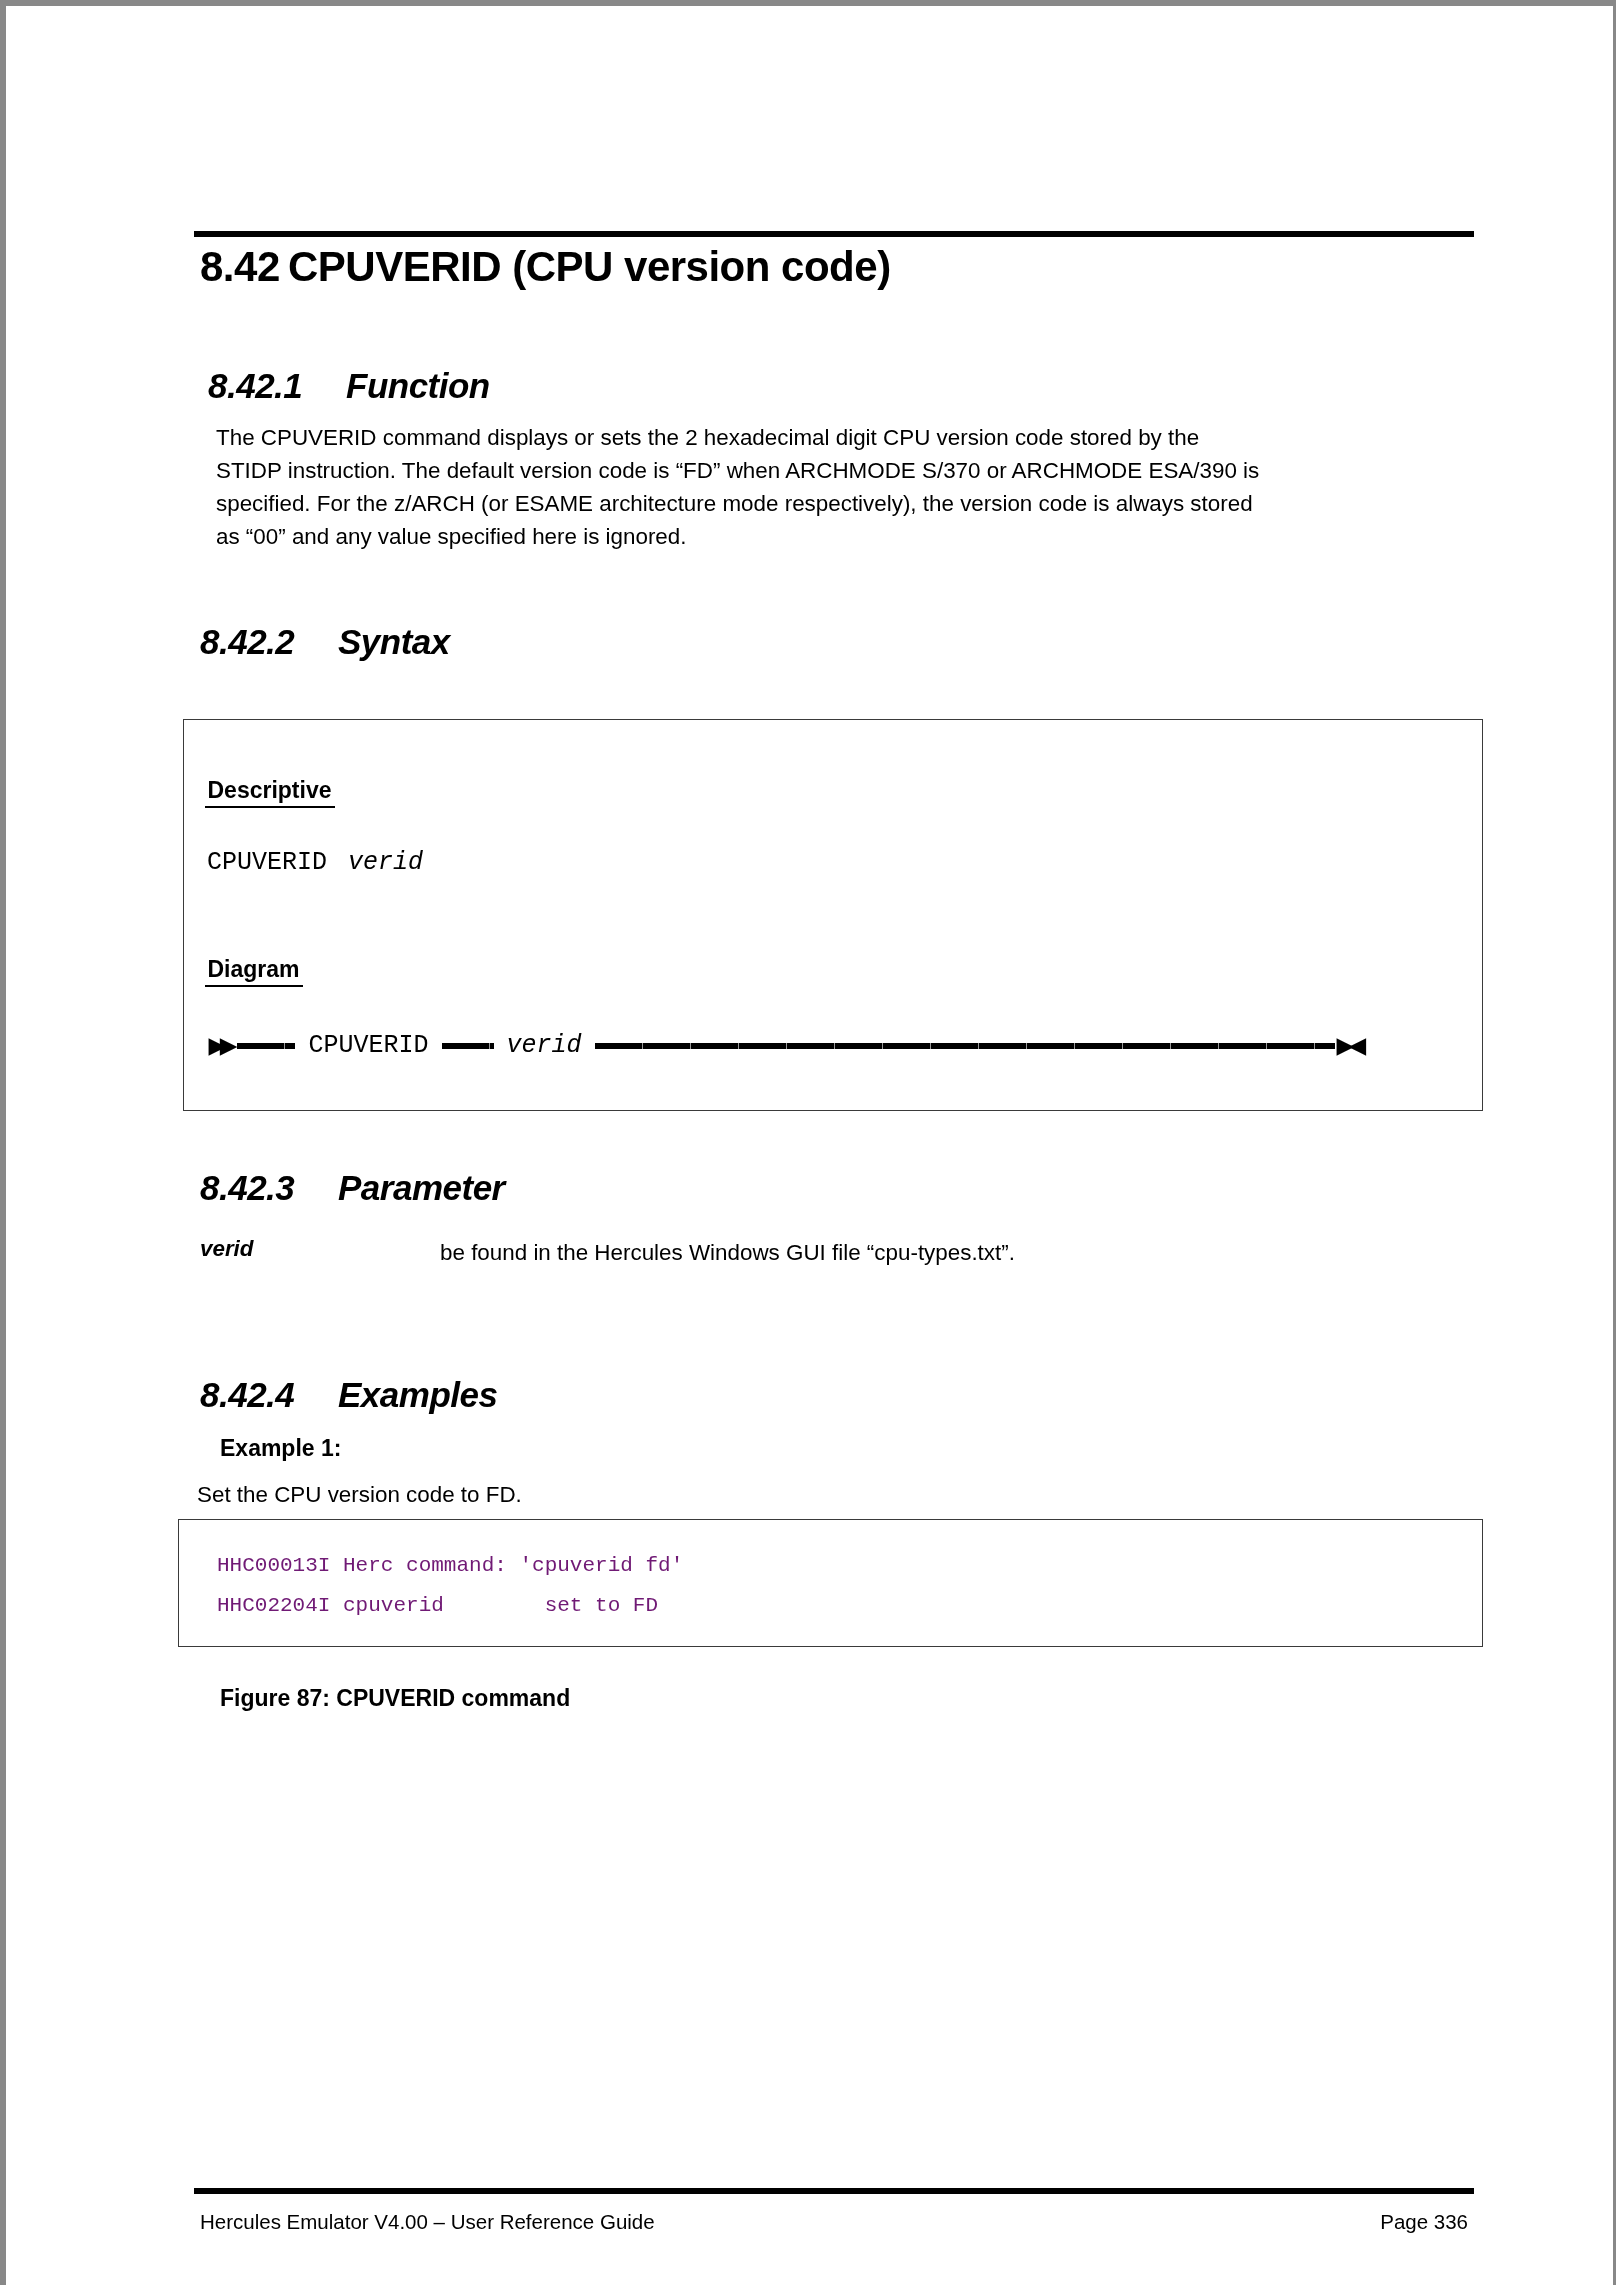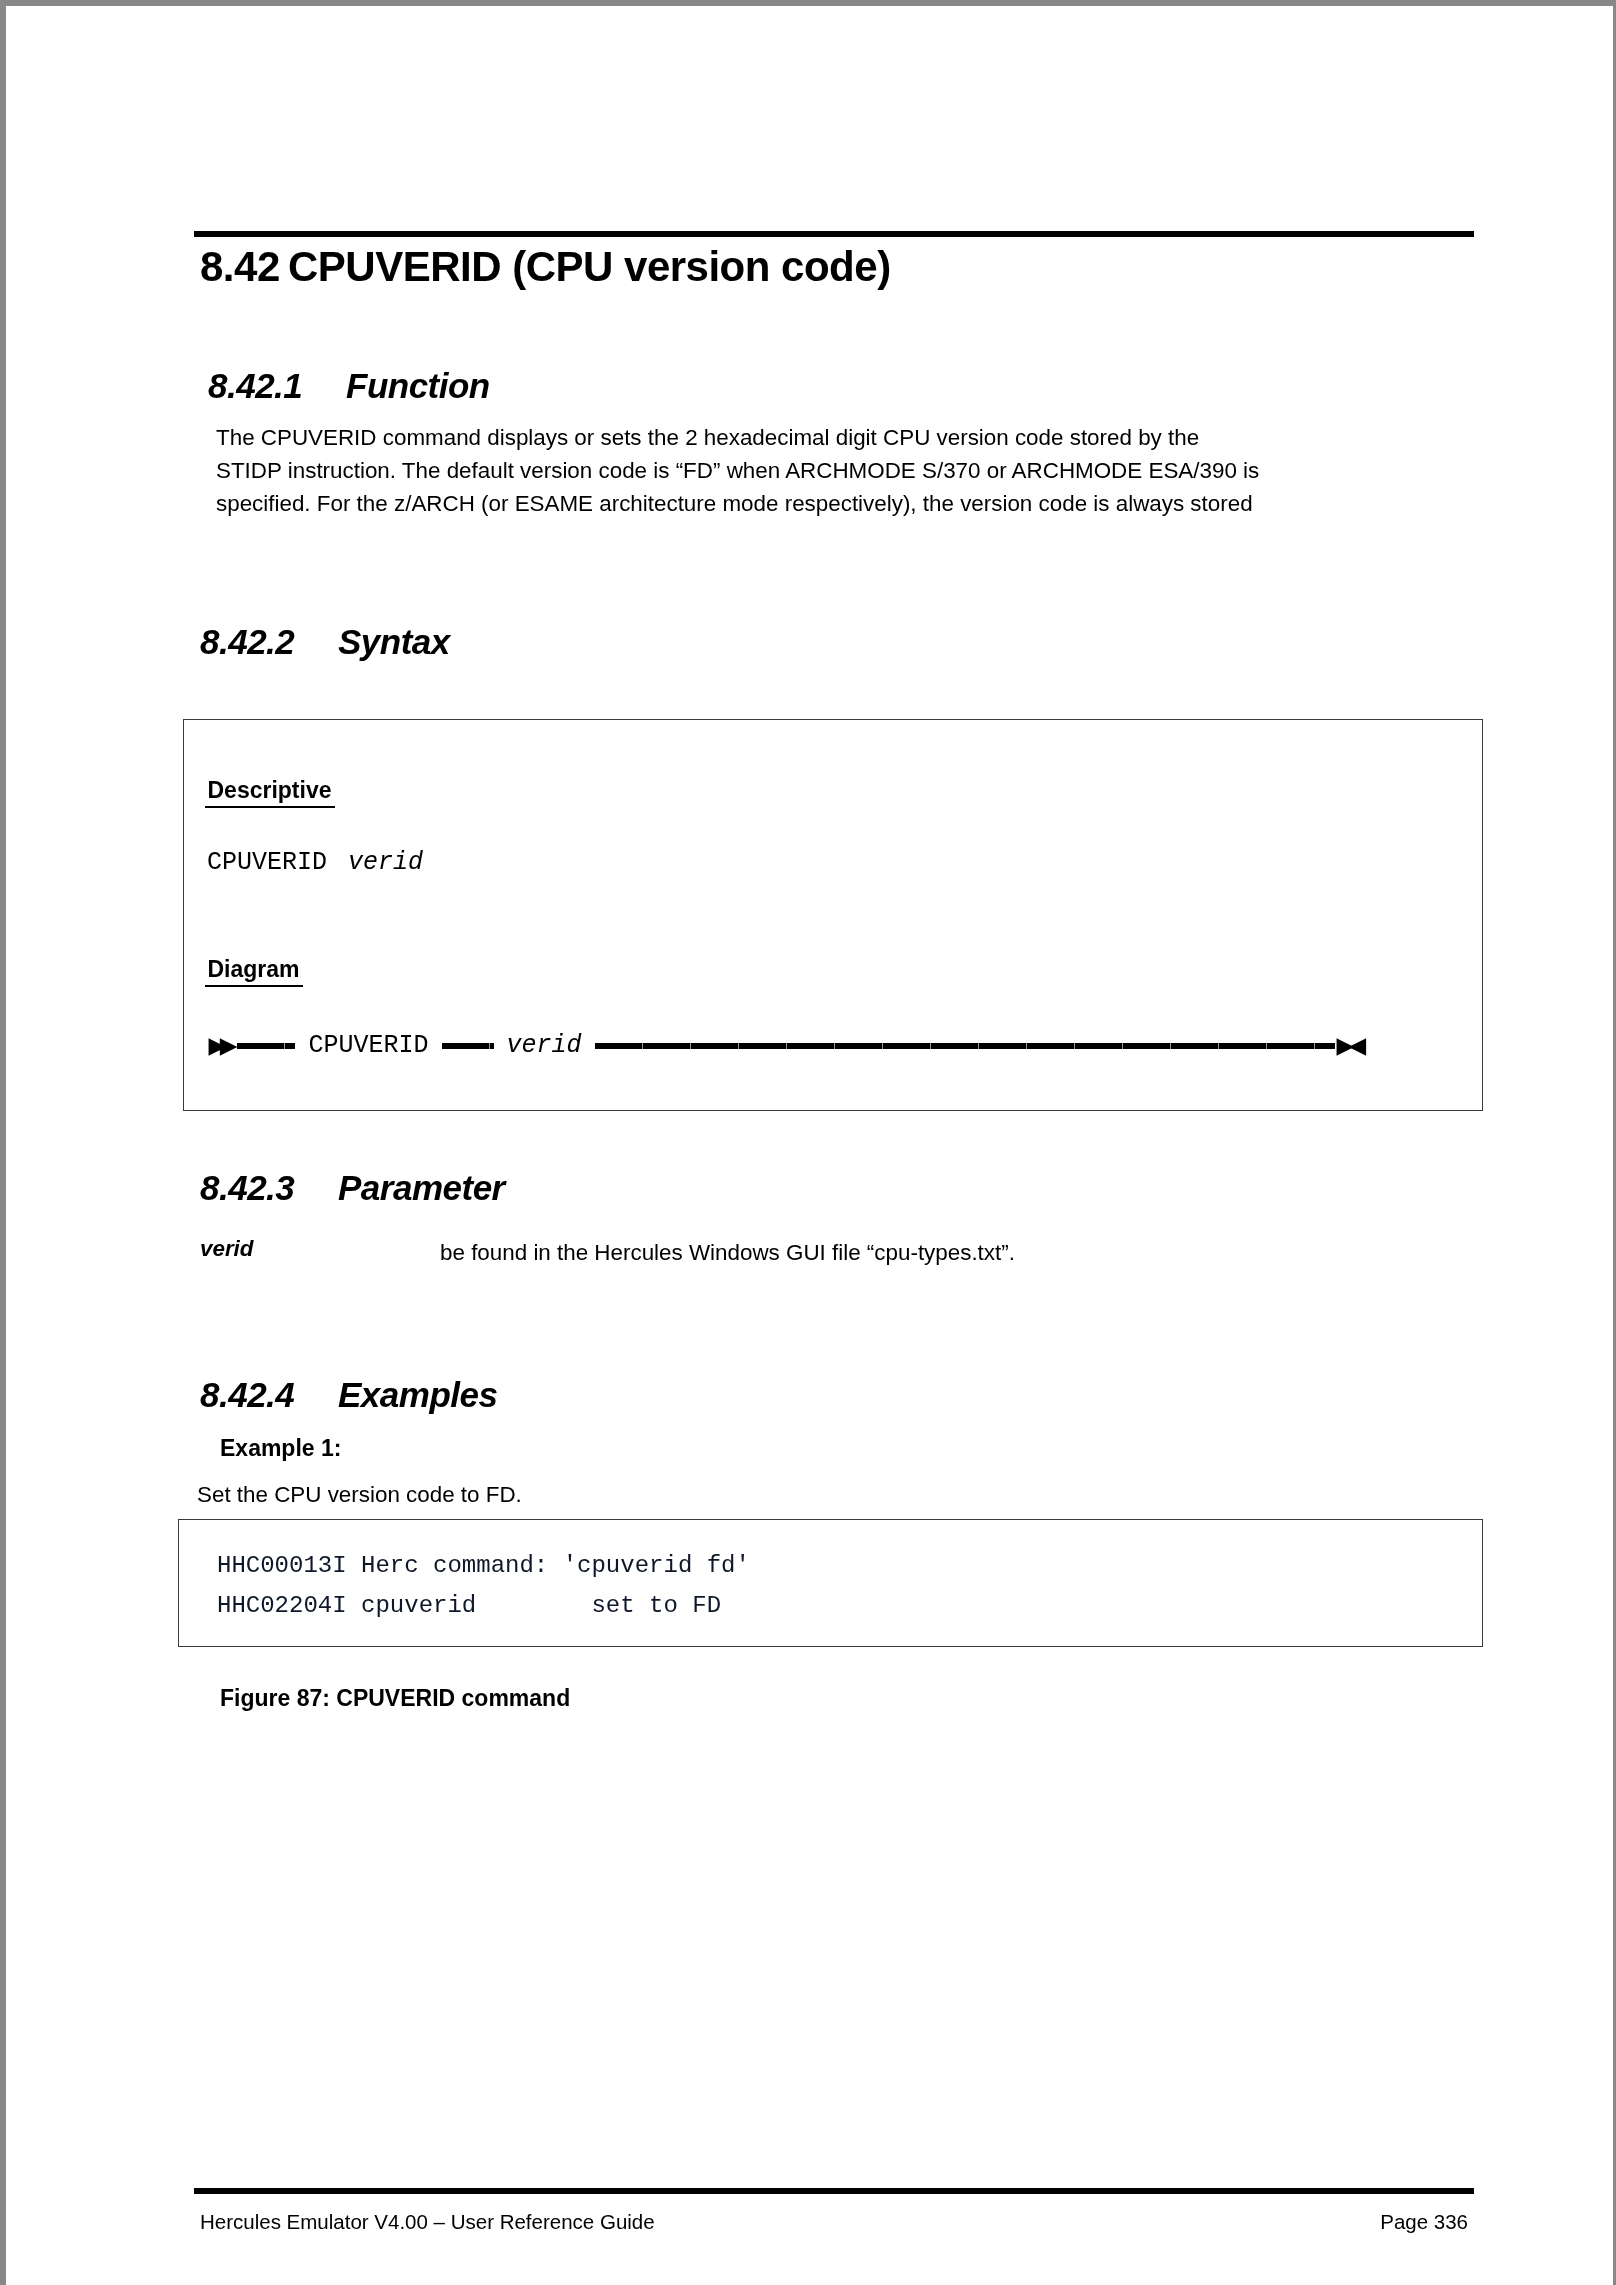--- a/index.html
+++ b/index.html
@@ -54,21 +54,21 @@
 
   
   .param-term { top:1227px; left:191px; font-size:22.4px; font-weight:bold; font-style:italic; }
   .param-def  { top:1227px; left:428px; width:932px; }
 
   
   .bold-label { font-size:23px; font-weight:bold;margin-left:23px; }
   .example-label { top:1426px; left:188px; }
   .example-desc  { top:1473px; left:188px; font-size:22.4px; }
   .console-box { top:1513px; left:172px; width:1305px; height:128px; border:1.9px solid #3a3a3a; padding:26px 0 0 35px; }
-  .console-box div { font-size:24px; line-height:34px; white-space:pre; color:#0f172a; }
+  .console-box div { font-size:21px; line-height:34px; white-space:pre; color:#701a75; }
   .figure-caption { top:1676px; left:188px; }
 
   
   .footer-rule { top:2182px; left:188px; width:1280px; height:3.7px; background:#000; }
   .footer-row { top:2198px; left:188px; width:1280px; display:flex; justify-content:space-between; font-size:20.5px; }
 </style>
 </head>
 <body>
 
 <div class="page">
@@ -80,20 +80,21 @@
   </div>
 
   <div class="abs h2 h2-function">
     <span class="num">8.42.1</span><span>Function</span>
   </div>
 
   <div class="abs body-lines para-function">
       <div>The CPUVERID command displays or sets the 2 hexadecimal digit CPU version code stored by the</div>
       <div>STIDP instruction. The default version code is “FD” when ARCHMODE S/370 or ARCHMODE ESA/390 is</div>
       <div>specified. For the z/ARCH (or ESAME architecture mode respectively), the version code is always stored</div>
+      <div>as “00” and any value specified here is ignored.</div>
     </div>
 
   <div class="abs h2 h2-syntax">
     <span class="num">8.42.2</span><span>Syntax</span>
   </div>
 
   <div class="abs syntax-box">
     <span class="in-box underlined-label lbl-descriptive">Descriptive</span>
     <div class="in-box mono syntax-cmd">
       <span>CPUVERID</span>&nbsp;<span class="ital">verid</span>

